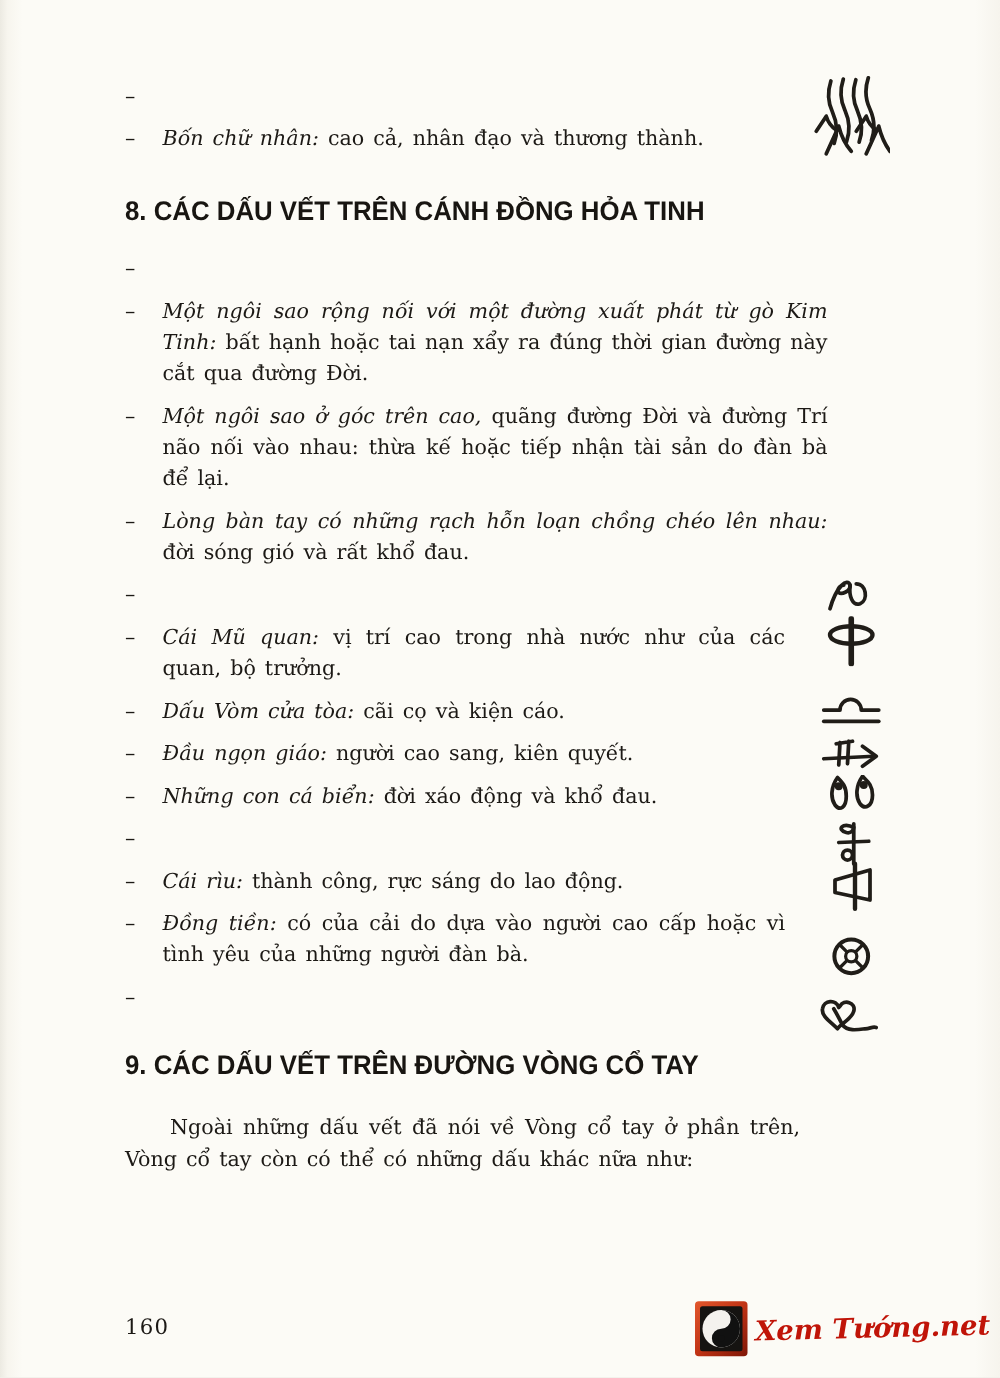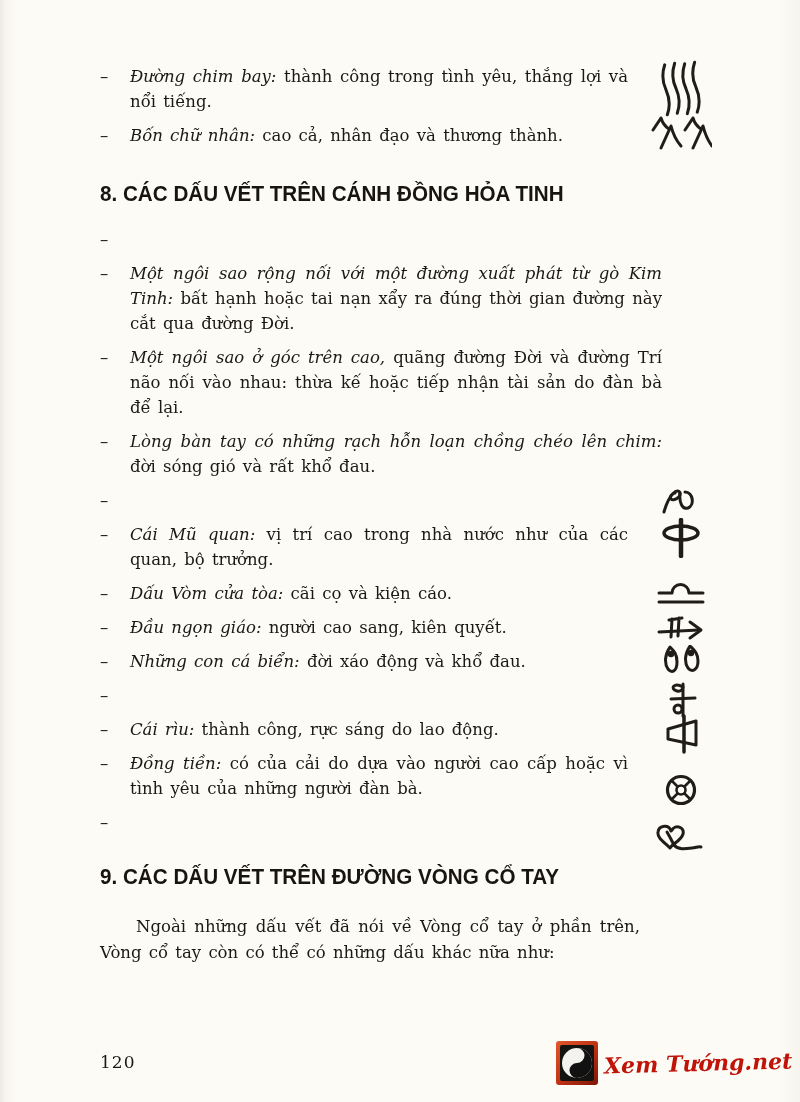--- a/index.html
+++ b/index.html
@@ -80,21 +80,20 @@
 </style>
 </head>
 <body>
 
 <div class="page">
   <div class="main">
 
     <div id="intro-list">
         <div class="item narrow">
     <span class="dash">–</span>
-    <div class="itext"><span class="lead">Đường chim bay:</span> <span class="body">thành công trong tình yêu, thắng lợi và nổi tiếng.</span></div>
     <span class="sym" style="top: -4px;">
             <svg width="44" height="58" viewBox="0 0 44 58">
               <g fill="none" stroke="#201d18" stroke-linecap="round" stroke-linejoin="round" stroke-width="3" transform="rotate(-3 22 29)">
       <path d="M7,4 q-5,13 0,25 q5,13 0,25"></path>
                 <path d="M17,3 q-5,13 0,25 q5,13 0,25"></path>
       <path d="M27,4 q-5,13 0,25 q5,13 0,25"></path>
                 <path d="M37,3 q-5,13 0,25 q5,13 0,25"></path>
               </g>
             </svg>
           </span>
@@ -127,21 +126,21 @@
     <div class="itext"><span class="lead">Một ngôi sao rộng nối với một đường xuất phát từ gò Kim Tinh:</span> <span class="body">bất hạnh hoặc tai nạn xẩy ra đúng thời gian đường này cắt qua đường Đời.</span></div>
 
   </div>
         <div class="item">
     <span class="dash">–</span>
     <div class="itext"><span class="lead">Một ngôi sao ở góc trên cao,</span> <span class="body">quãng đường Đời và đường Trí não nối vào nhau: thừa kế hoặc tiếp nhận tài sản do đàn bà để lại.</span></div>
 
   </div>
         <div class="item">
     <span class="dash">–</span>
-    <div class="itext"><span class="lead">Lòng bàn tay có những rạch hỗn loạn chồng chéo lên chim:</span> <span class="body">đời sóng gió và rất khổ đau.</span></div>
+    <div class="itext"><span class="lead">Lòng bàn tay có những rạch hỗn loạn chồng chéo lên nhau:</span> <span class="body">đời sóng gió và rất khổ đau.</span></div>
 
   </div>
         <div class="item narrow">
     <span class="dash">–</span>
     <span class="sym" style="top: -8px;">
             <svg width="40" height="38" viewBox="0 0 40 38">
               <g fill="none" stroke="#201d18" stroke-linecap="round" stroke-linejoin="round" stroke-width="3">
       <path d="M3,32 C8,14 17,7 19,13 C20,18 12,21 10,19 C8,17 11,13 14,13"></path>
       <path d="M19,13 C18,22 21,30 27,28 C34,25 32,12 24,12"></path>
               </g>
@@ -249,21 +248,21 @@
             </svg>
           </span>
   </div>
       </div>
 
     <h2 class="second">9. CÁC DẤU VẾT TRÊN ĐƯỜNG VÒNG CỔ TAY</h2>
 
     <p class="para">Ngoài những dấu vết đã nói về Vòng cổ tay ở phần trên, Vòng cổ tay còn có thể có những dấu khác nữa như:</p>
   </div>
 
-  <div class="page-number">120</div>
+  <div class="page-number">160</div>
 
   <div class="watermark">
     <svg class="wm-logo" viewBox="0 0 44 46">
       <defs>
         <linearGradient id="wmg" x1="0" y1="0" x2="1" y2="1">
           <stop offset="0" stop-color="#e2572c"></stop>
           <stop offset="0.5" stop-color="#c03315"></stop>
           <stop offset="1" stop-color="#7e1606"></stop>
         </linearGradient>
       </defs>

